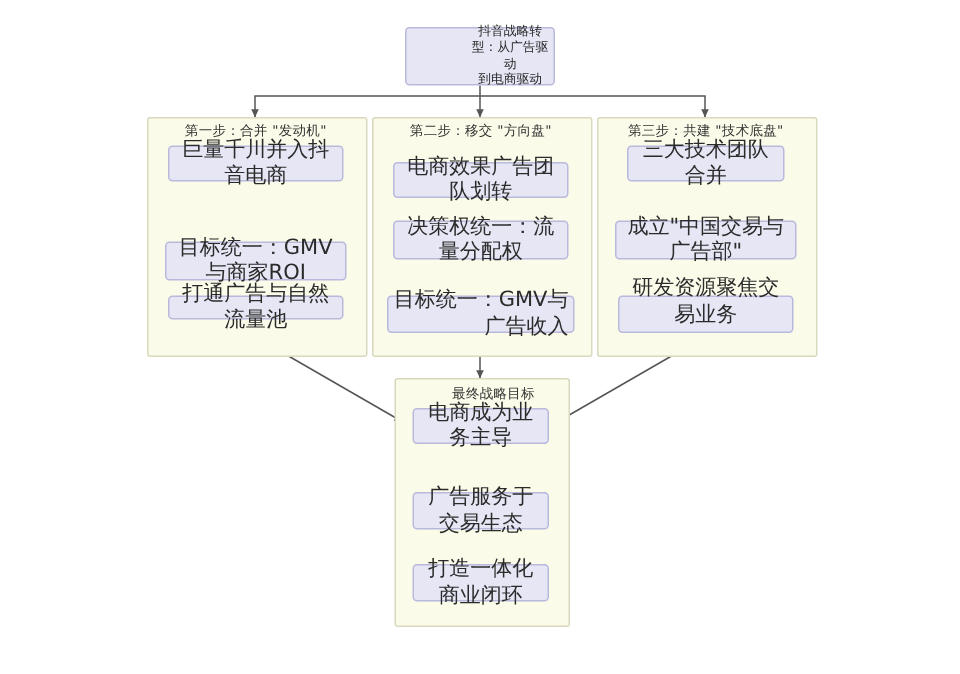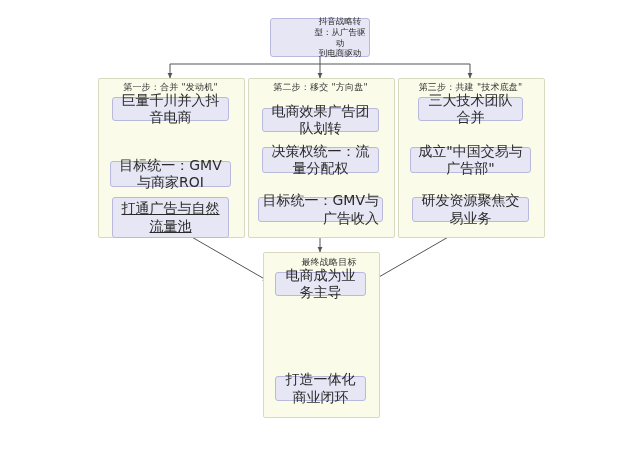--- a/index.html
+++ b/index.html
@@ -106,21 +106,21 @@
   </div>
 
   <div class="group-box" style="left:98px; top:78px; width:145px; height:158px;"></div>
   <div class="group-title" style="left:98px; top:81px; width:145px;">第一步：合并 "发动机"</div>
   <div class="node" style="left:112px; top:97px; width:117px; height:24px;">
     <span>巨量千川并入抖音电商</span>
   </div>
   <div class="node" style="left:110px; top:147px; width:121px; height:26px;margin-top:14px;">
     <span>目标统一：GMV与商家ROI</span>
   </div>
-  <div class="node" style="left:112px; top:197px; width:117px; height:41px;text-decoration:underline;">
+  <div class="node" style="left:112px; top:197px; width:117px; height:16px;">
     <span>打通广告与自然流量池</span>
   </div>
 
   <div class="group-box" style="left:248px; top:78px; width:145px; height:158px;"></div>
   <div class="group-title" style="left:248px; top:81px; width:145px;">第二步：移交 "方向盘"</div>
   <div class="node" style="left:262px; top:108px; width:117px; height:24px;">
     <span>电商效果广告团队划转</span>
   </div>
   <div class="node" style="left:262px; top:147px; width:117px; height:26px;">
     <span>决策权统一：流量分配权</span>
@@ -130,26 +130,29 @@
   </div>
 
   <div class="group-box" style="left:398px; top:78px; width:145px; height:158px;"></div>
   <div class="group-title" style="left:398px; top:81px; width:145px;">第三步：共建 "技术底盘"</div>
   <div class="node" style="left:418px; top:97px; width:105px; height:24px;text-align:center;">
     <span>三大技术团队合并</span>
   </div>
   <div class="node" style="left:410px; top:147px; width:121px; height:26px;">
     <span>成立"中国交易与广告部"</span>
   </div>
-  <div class="node" style="left:412px; top:197px; width:117px; height:25px;">
+  <div class="node" style="left:412px; top:197px; width:117px; height:25px;align-items:flex-end;">
     <span>研发资源聚焦交易业务</span>
   </div>
 
   <div class="group-box" style="left:263px; top:252px; width:115px; height:164px;"></div>
   <div class="group-title" style="left:263px; top:256px; width:132px;">最终战略目标</div>
   <div class="node final-inner" style="left:275px; top:272px; width:91px; height:24px;">
     <span>电商成为业务主导</span>
   </div>
+  <div class="node final-inner" style="left:275px; top:328px; width:91px; height:25px;">
+    <span>广告服务于交易生态</span>
+  </div>
   <div class="node final-inner" style="left:275px; top:376px; width:91px; height:25px;">
     <span>打造一体化商业闭环</span>
   </div>
 
 </div>
 
 </body></html>

